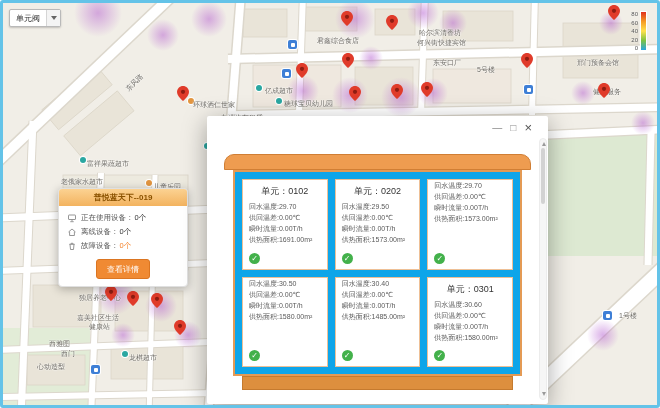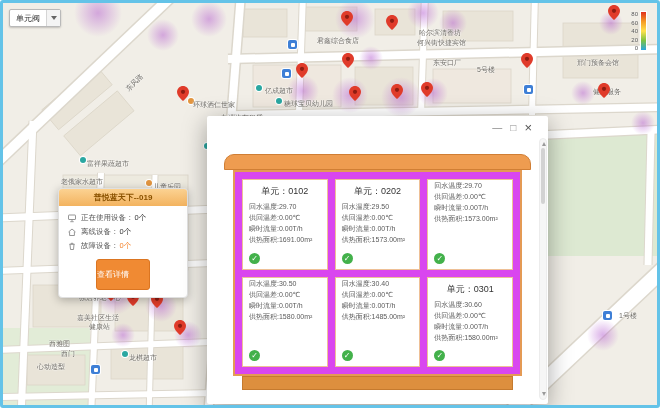--- a/index.html
+++ b/index.html
@@ -23,34 +23,34 @@
 .legend-ticks{display:flex;flex-direction:column;justify-content:space-between;align-items:flex-end;height:40px;font-size:6px;color:#555;text-shadow:0 0 2px #fff}
 .legend-bar{width:7px;height:40px;border:1px solid #fff;background:linear-gradient(#e0301e,#f59a23,#ffe14c,#7dc242,#29a8e0)}
 
 .popup{position:absolute;left:55px;top:185px;width:130px;z-index:6;background:#fff;border:1px solid #e0e0e0;border-radius:4px;box-shadow:0 2px 10px rgba(0,0,0,.28);overflow:hidden;padding-bottom:7px}
 .popup-title{height:17px;line-height:17px;text-align:center;font-size:8px;font-weight:bold;color:#8a5200;background:linear-gradient(#fbd292,#f3b35f)}
 .popup-rows{padding:5px 8px 2px}
 .popup-row{display:flex;align-items:center;height:14px;font-size:7.5px;color:#555}
 .popup-row svg{margin-right:4px;flex:none}
 .pr-value{color:#333;margin-left:1px}
 .popup-row:nth-child(3) .pr-value{color:#f5832b}
-.popup-btn{display:block;margin:4px auto 0;width:54px;height:31px;background:#f08a33;border:1px solid #db7521;border-radius:3px;color:#fff;font-size:8px;text-align:left;cursor:pointer;font-family:inherit}
+.popup-btn{display:block;margin:4px auto 0;width:54px;height:20px;background:#f08a33;border:1px solid #db7521;border-radius:3px;color:#fff;font-size:8px;text-align:center;cursor:pointer;font-family:inherit}
 
 .modal{position:absolute;left:204px;top:113px;width:341px;height:288px;z-index:10;background:#fff;box-shadow:0 6px 24px rgba(0,0,0,.35);border-radius:2px}
 .modal-controls{position:absolute;top:6px;right:16px;display:flex;gap:8px;color:#8c8c8c;font-size:10px;line-height:12px}
 .modal-controls span{cursor:pointer}
 .modal-close{color:#555;font-size:13px;line-height:12px}
 .modal-scrollbar{position:absolute;right:1px;top:22px;bottom:4px;width:8px;background:#f6f6f6;border:1px solid #ececec;border-radius:4px}
 .modal-scroll-thumb{position:absolute;left:1px;right:1px;top:9px;height:56px;background:#d2d2d2;border-radius:3px;cursor:pointer}
 .sb-arrow{position:absolute;left:1.5px;width:0;height:0;border-left:2.5px solid transparent;border-right:2.5px solid transparent}
 .sb-up{top:3px;border-bottom:4px solid #9a9a9a}
 .sb-down{bottom:3px;border-top:4px solid #9a9a9a}
 
 .cabinet-lid{position:absolute;left:17px;right:17px;top:38px;height:16px;background:#ee9c50;border:1px solid #d07e34;border-radius:10px 10px 0 0}
-.cabinet-body{position:absolute;left:26px;right:26px;top:54px;height:206px;background:#d946ef;border:2px solid #e49a54;display:grid;grid-template-columns:repeat(3,1fr);grid-template-rows:repeat(2,1fr);gap:7px;padding:7px}
+.cabinet-body{position:absolute;left:26px;right:26px;top:54px;height:206px;background:#0ea5e9;border:2px solid #e49a54;display:grid;grid-template-columns:repeat(3,1fr);grid-template-rows:repeat(2,1fr);gap:7px;padding:7px}
 .cabinet-base{position:absolute;left:35px;right:35px;top:260px;height:14px;background:#dd8f3e;border:1px solid #c57a2e}
 .unit-cell{background:#fff;border:1px solid #eec096;position:relative;overflow:hidden}
 .unit-title{text-align:center;font-size:9px;color:#333;padding:5px 0 3px}
 .unit-row{font-size:7px;color:#5a5a5a;padding-left:6px;line-height:11px;white-space:nowrap}
 .unit-status{position:absolute;left:6px;bottom:5px;width:11px;height:11px;border-radius:50%;background:#43b14b;color:#fff;font-size:8px;line-height:11px;text-align:center}
 </style>
 </head>
 <body>
 
 <div class="app">

